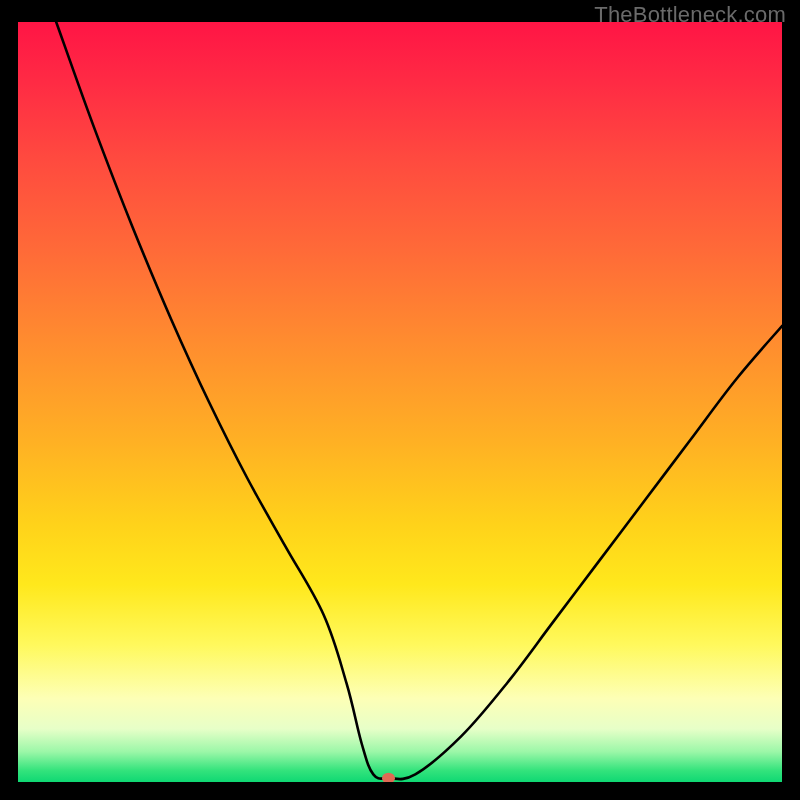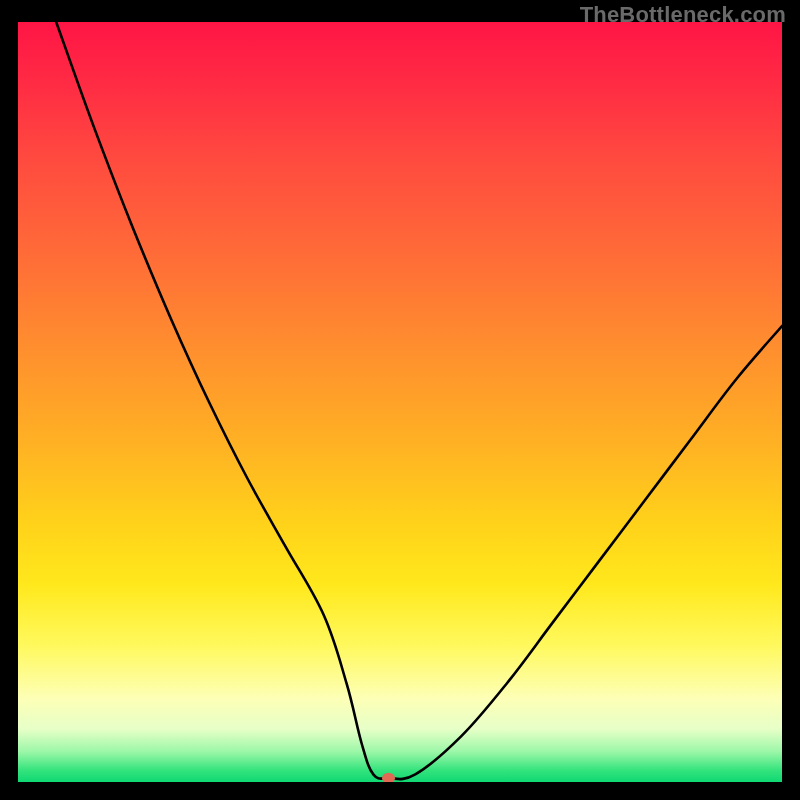--- a/index.html
+++ b/index.html
@@ -16,21 +16,21 @@
     width: 800px;
     height: 800px;
     background: #000;
   }
   .watermark {
     position: absolute;
     top: 2px;
     right: 14px;
     color: #6a6a6a;
     font-size: 22px;
-    font-weight: 700;
+    font-weight: 400;
     letter-spacing: 0.2px;
     z-index: 10;
     user-select: none;
   }
   .plot {
     position: absolute;
     left: 18px;
     top: 22px;
     width: 764px;
     height: 760px;

